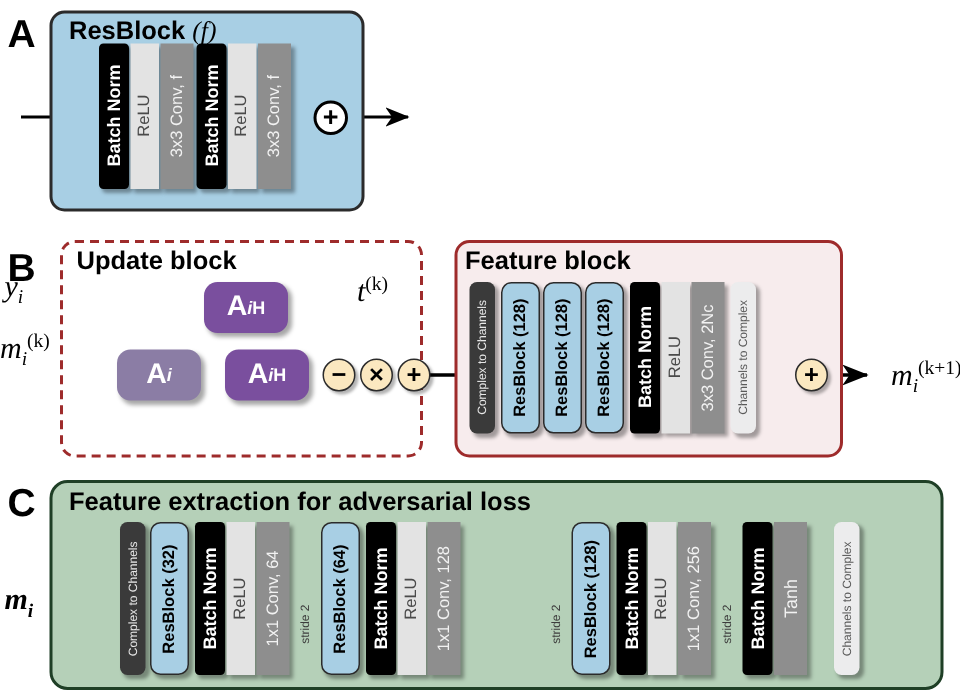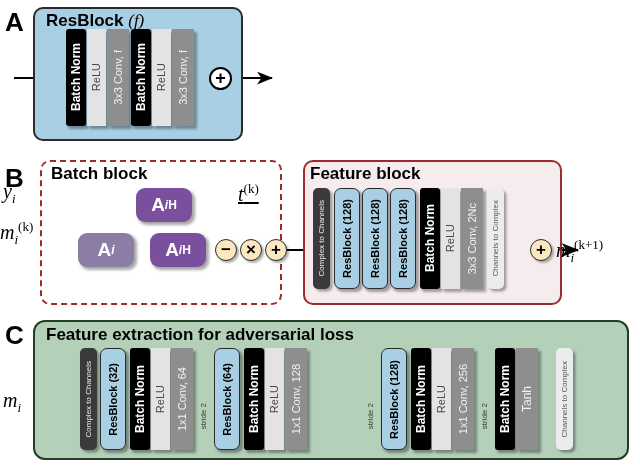--- a/index.html
+++ b/index.html
@@ -134,29 +134,29 @@
   </div>
 <div class="blk b-conv shadow" style="left:172px;top:29px;width:22px;height:97px;">
     <span style="font-size:11px;">3x3 Conv, f</span>
   </div>
 
 <div class="circ c-white" style="left:209px;top:67px;width:23px;height:23px;">+</div>
 
 <div class="panel-letter" style="left:5px;top:165px;">B</div>
 
 <div class="container cont-update" style="left:40px;top:160px;width:242px;height:145px;"></div>
-<div class="cont-title" style="left:51px;top:164px;">Batch block</div>
+<div class="cont-title" style="left:51px;top:164px;">Update block</div>
 
 <div class="mlabel" style="left:3px;top:181px;">
   <span>y</span><span class="lo">i</span>
 </div>
 <div class="mlabel" style="left:0px;top:220px;">
   <span>m</span><span class="lo">i</span><span class="up">(k)</span>
 </div>
-<div class="mlabel" style="left:238px;top:182px;text-decoration:underline;">
+<div class="mlabel" style="left:238px;top:182px;">
   <span>t</span><span class="up">(k)</span>
 </div>
 
 <div class="opbox op-dark" style="left:136px;top:188px;width:56px;height:34px;">
   <span>A</span>
     <span class="sub">i</span>
     <span class="sup">H</span>
 </div>
 <div class="opbox op-light" style="left:78px;top:233px;width:56px;height:34px;">
   <span>A</span>
@@ -195,30 +195,30 @@
   </div>
 <div class="blk b-conv shadow" style="left:461px;top:188px;width:22px;height:101px;">
     <span style="font-size:11px;">3x3 Conv, 2Nc</span>
   </div>
 <div class="blk b-ch2c shadow" style="left:487px;top:188px;width:17px;height:101px;">
     <span style="font-size:8px;">Channels to Complex</span>
   </div>
 
 <div class="circ c-cream" style="left:530px;top:239px;width:22px;height:22px;">+</div>
 
-<div class="mlabel" style="left:556px;top:238px;text-align:right;">
+<div class="mlabel" style="left:594px;top:238px;text-align:right;">
   <span>m</span><span class="lo">i</span><span class="up">(k+1)</span>
 </div>
 
 <div class="panel-letter" style="left:5px;top:322px;">C</div>
 
 <div class="container cont-C" style="left:33px;top:320px;width:596px;height:140px;"></div>
 <div class="cont-title" style="left:46px;top:325px;text-align:center;">Feature extraction for adversarial loss</div>
 
-<div class="mlabel" style="left:3px;top:390px;">
+<div class="mlabel" style="left:3px;top:390px;font-weight:bold;">
   <span>m</span><span class="lo">i</span>
 </div>
 
 <div class="blk b-c2ch shadow" style="left:80px;top:348px;width:17px;height:102px;">
     <span style="font-size:8px;">Complex to Channels</span>
   </div>
 <div class="blk b-res shadow" style="left:100px;top:348px;width:26px;height:102px;">
     <span style="font-size:11px;">ResBlock (32)</span>
   </div>
 <div class="blk b-bn shadow" style="left:130px;top:348px;width:20px;height:102px;">

